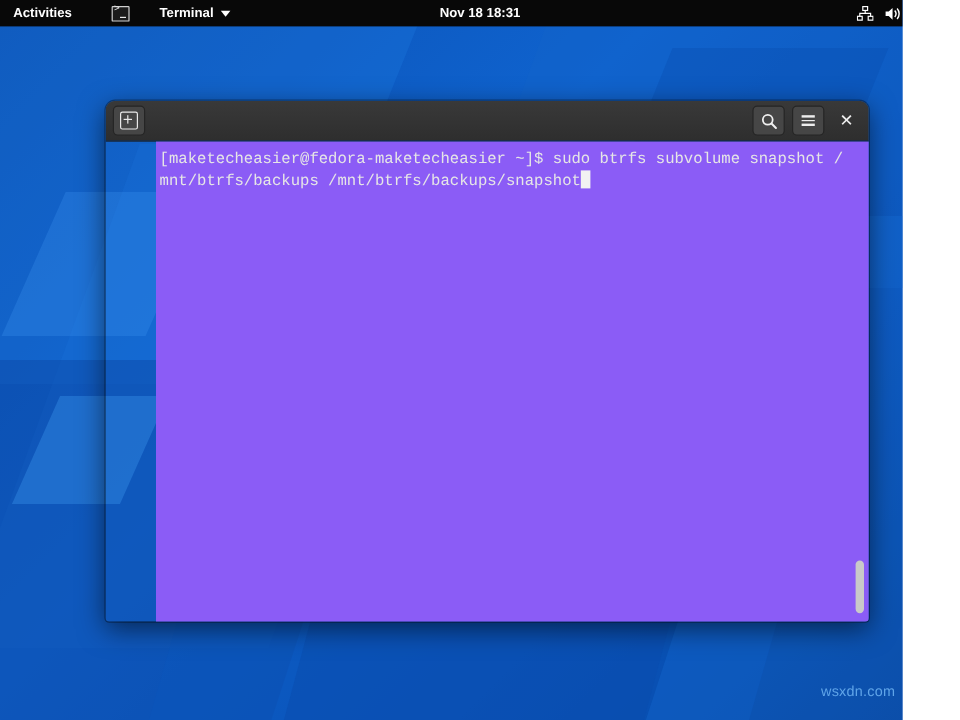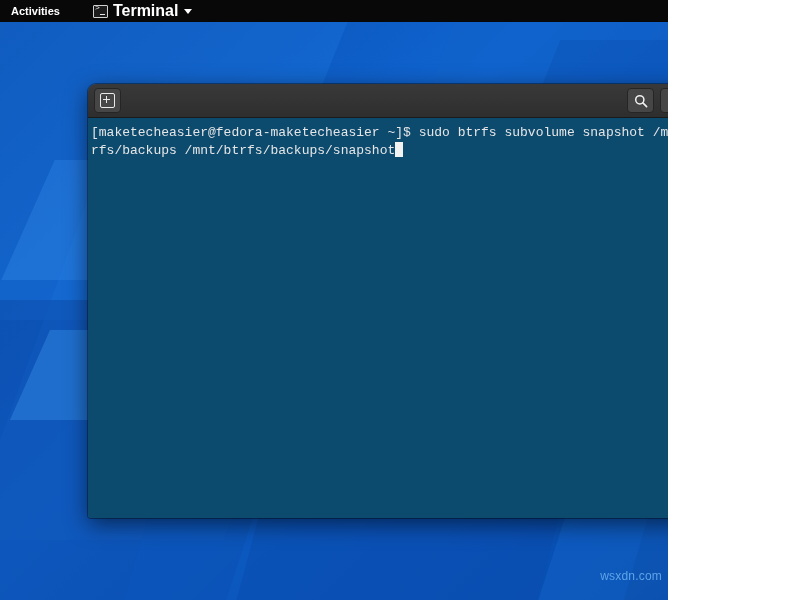--- a/index.html
+++ b/index.html
@@ -6,21 +6,21 @@
     margin: 0;
     padding: 0;
     width: 800px;
     height: 600px;
     overflow: hidden;
     font-family: "Liberation Sans", sans-serif;
   }
 
   #screen {
     position: relative;
-    width: 668px;
+    width: 752px;
     height: 600px;
     overflow: hidden;
     background: #0a58c4;
   }
 
   
   #wallpaper {
     position: absolute;
     left: 0; top: 0;
     width: 800px; height: 600px;
@@ -125,22 +125,23 @@
   }
   #app-menu {
     display: flex;
     align-items: center;
     gap: 5px;
     margin-left: 24px;
     cursor: pointer;
   }
   #app-menu .app-label {
     font-weight: bold;
-    font-size: 16px;
+    font-size: 11px;
     color: #ffffff;
+    margin-left: 20px;
   }
   .term-glyph {
     display: inline-block;
     width: 13px; height: 11px;
     border: 1px solid #cfcfcf;
     border-radius: 1px;
     background: #1b1b1b;
     position: relative;
   }
   .term-glyph::before {
@@ -266,23 +267,24 @@
   .close-x {
     font-size: 14px;
     line-height: 1;
     color: #f0f0f0;
     font-family: "DejaVu Sans", sans-serif;
   }
 
   #terminal-body {
     position: relative;
     height: 401px;
-    background: #0c4a6e;
+    background: #8b5cf6;
     padding: 6px 0 0 0;
     overflow: hidden;
+    margin-left: 42px;
   }
   #term-text {
     font-family: "Liberation Mono", monospace;
     font-size: 13px;
     line-height: 18px;
     color: #e6e6e6;
     white-space: pre-wrap;
     word-break: break-all;
     padding: 0 14px 0 3px;
     margin: 0;
@@ -343,20 +345,23 @@
 
   <div id="topbar">
     <div id="activities">Activities</div>
 
     <div id="app-menu">
       <span class="term-glyph"></span>
       <span class="app-label">Terminal</span>
       <span class="caret-down"></span>
     </div>
 
+    <div id="clock">
+      <span>Nov 18  18:31</span>
+    </div>
 
     <div id="tray">
       <span class="tray-icon">
         <svg width="14" height="13" viewBox="0 0 14 13">
           <rect x="5" y="0.5" width="4" height="3.2" fill="none" stroke="#ffffff" stroke-width="1"></rect>
           <rect x="0.5" y="8.6" width="4" height="3.2" fill="none" stroke="#ffffff" stroke-width="1"></rect>
           <rect x="9.5" y="8.6" width="4" height="3.2" fill="none" stroke="#ffffff" stroke-width="1"></rect>
           <path d="M7 3.7 V6.2 M2.5 8.6 V6.2 H11.5 V8.6" fill="none" stroke="#ffffff" stroke-width="1"></path>
         </svg>
       </span>

